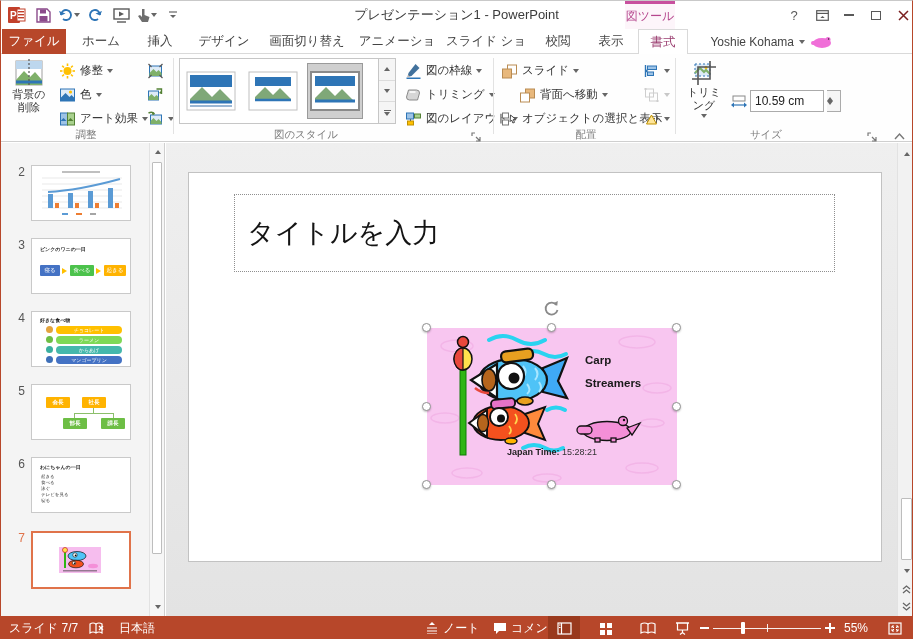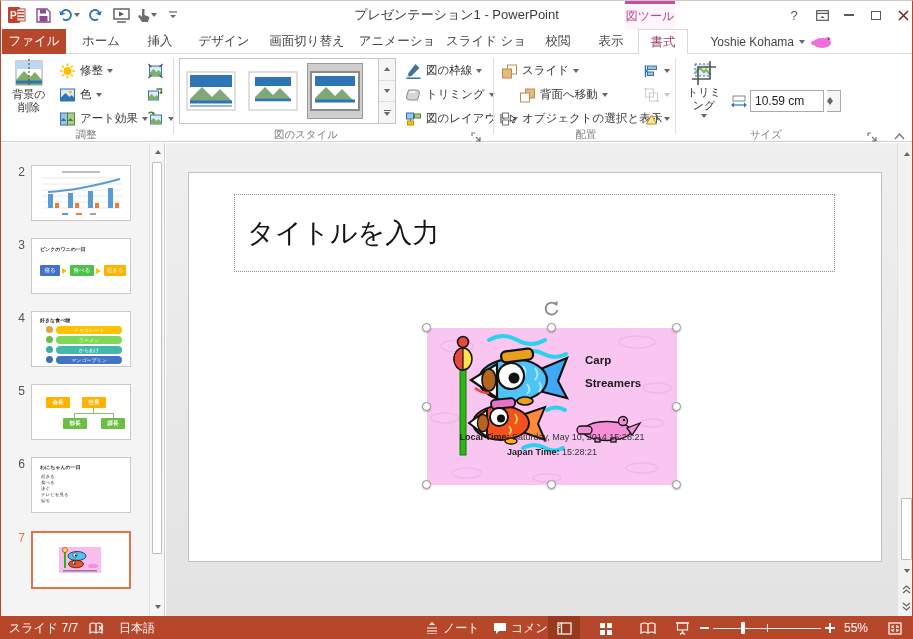--- a/index.html
+++ b/index.html
@@ -598,21 +598,20 @@
             <rect x="150" y="98" width="15" height="8" rx="4" fill="#F48FD8"></rect>
             <circle cx="196" cy="93" r="4.5" fill="#F48FD8"></circle>
             <polygon points="200,100 213,95 205,107" fill="#F48FD8"></polygon>
             <rect x="168" y="110" width="5" height="4" fill="#F48FD8"></rect>
             <rect x="184" y="110" width="5" height="4" fill="#F48FD8"></rect>
           </g>
           <circle cx="197" cy="92" r="1.2" fill="#111"></circle>
         </svg>
         <span class="pictext" style="left:158px;top:26px">Carp</span>
         <span class="pictext" style="left:158px;top:49px">Streamers</span>
-        <div class="timeline" style="top:104px"><b>Local Time:</b> <span>Saturday, May 10, 2014 15:28:21</span></div>
         <div class="timeline" style="top:119px"><b>Japan Time:</b> <span>15:28:21</span></div>
 
         
         <div class="handle" style="left:-5px;top:-5px"></div>
         <div class="handle" style="left:120px;top:-5px"></div>
         <div class="handle" style="left:245px;top:-5px"></div>
         <div class="handle" style="left:-5px;top:74px"></div>
         <div class="handle" style="left:245px;top:74px"></div>
         <div class="handle" style="left:-5px;top:152px"></div>
         <div class="handle" style="left:120px;top:152px"></div>

